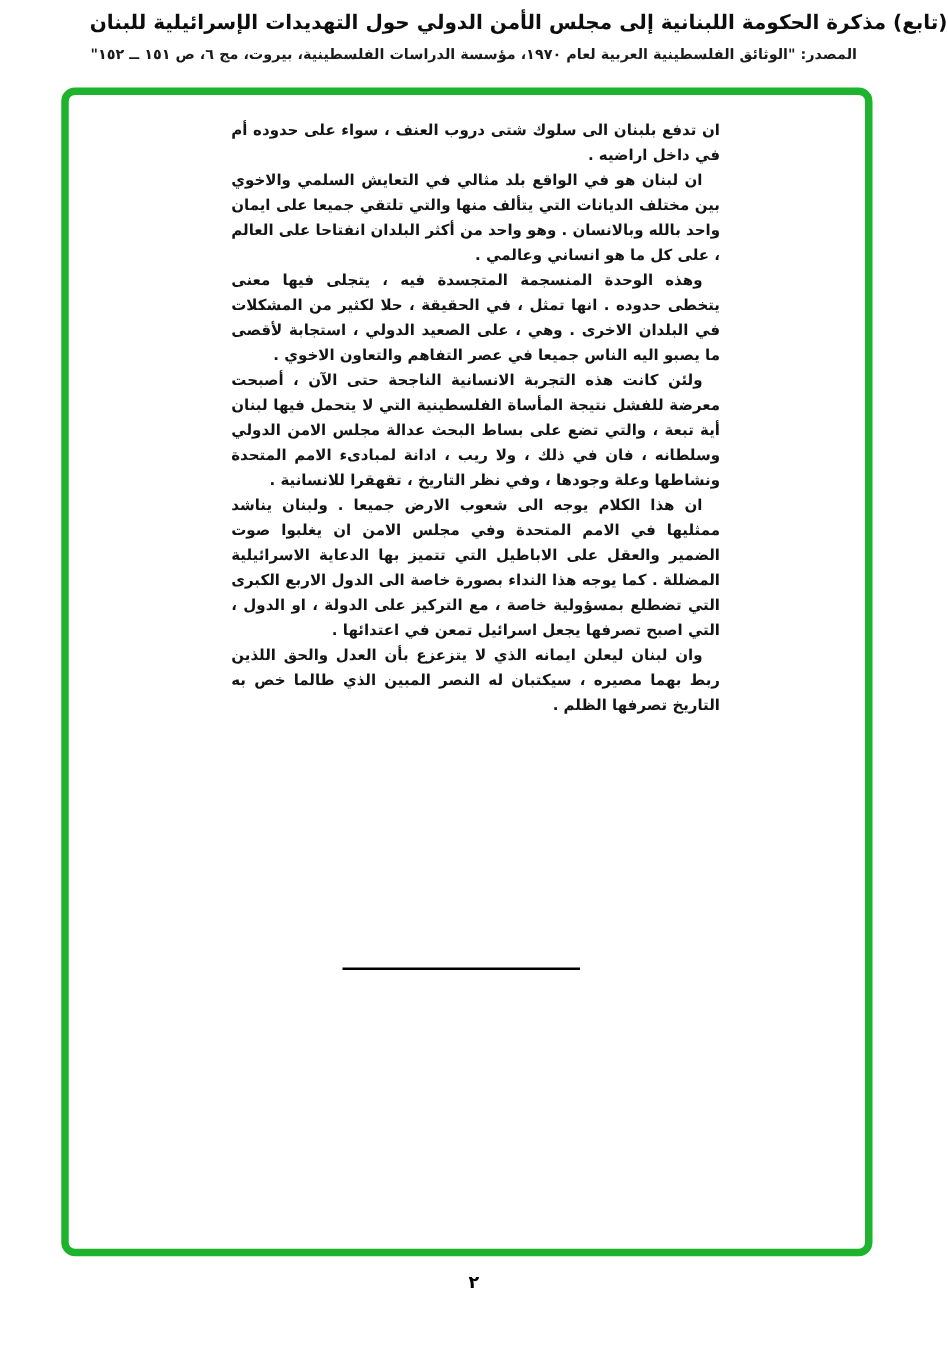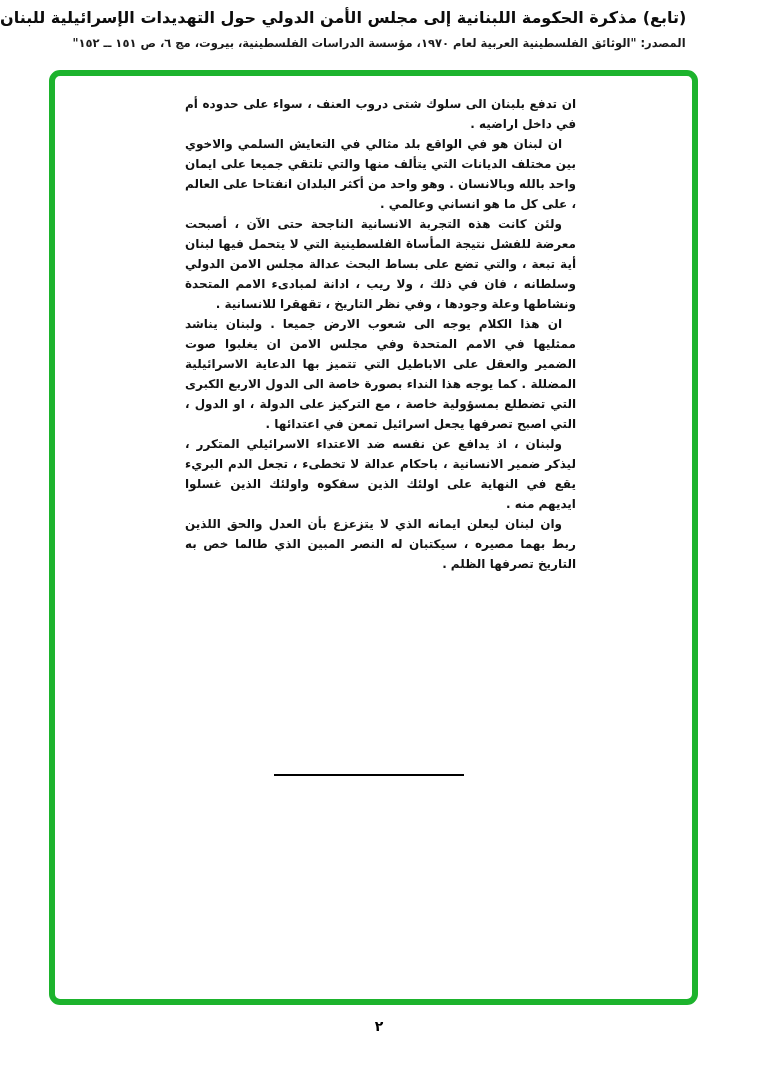--- a/index.html
+++ b/index.html
@@ -13,21 +13,21 @@
     height: 1078px;
     font-family: "DejaVu Sans", sans-serif;
     color: #111111;
     overflow: hidden;
   }
   .header-title {
     position: absolute;
     top: 8px;
     left: 0;
     right: 0;
-    text-align: left;
+    text-align: right;
     direction: rtl;
     font-size: 16px;
     font-weight: bold;
     letter-spacing: 0.2px;
     color: #0d0d0d;
   }
   .header-source {
     position: absolute;
     top: 36px;
     left: 0;
@@ -92,21 +92,21 @@
 
 <div class="header-title">(تابع) مذكرة  الحكومة اللبنانية إلى مجلس الأمن الدولي حول التهديدات الإسرائيلية للبنان</div>
 
 <div class="header-source">المصدر: "الوثائق الفلسطينية العربية لعام ١٩٧٠، مؤسسة الدراسات الفلسطينية، بيروت، مج ٦، ص ١٥١ ــ ١٥٢"</div>
 
 <div class="green-frame"></div>
 
 <div class="body-text">
   <p class="first">ان تدفع بلبنان الى سلوك شتى دروب العنف ، سواء على حدوده أم في داخل اراضيه .</p>
   <p>ان لبنان هو في الواقع بلد مثالي في التعايش السلمي والاخوي بين مختلف الديانات التي يتألف منها والتي تلتقي جميعا على ايمان واحد بالله وبالانسان . وهو واحد من أكثر البلدان انفتاحا على العالم ، على كل ما هو انساني وعالمي .</p>
+  <p>وهذه الوحدة المنسجمة المتجسدة فيه ، يتجلى فيها معنى يتخطى حدوده . انها تمثل ، في الحقيقة ، حلا لكثير من المشكلات في البلدان الاخرى . وهي ، على الصعيد الدولي ، استجابة لأقصى ما يصبو اليه الناس جميعا في عصر التفاهم والتعاون الاخوي .</p>
   <p>ولئن كانت هذه التجربة الانسانية الناجحة حتى الآن ، أصبحت معرضة للفشل نتيجة المأساة الفلسطينية التي لا يتحمل فيها لبنان أية تبعة ، والتي تضع على بساط البحث عدالة مجلس الامن الدولي وسلطانه ، فان في ذلك ، ولا ريب ، ادانة لمبادىء الامم المتحدة ونشاطها وعلة وجودها ، وفي نظر التاريخ ، تقهقرا للانسانية .</p>
   <p>ان هذا الكلام يوجه الى شعوب الارض جميعا . ولبنان يناشد ممثليها في الامم المتحدة وفي مجلس الامن ان يغلبوا صوت الضمير والعقل على الاباطيل التي تتميز بها الدعاية الاسرائيلية المضللة . كما يوجه هذا النداء بصورة خاصة الى الدول الاربع الكبرى التي تضطلع بمسؤولية خاصة ، مع التركيز على الدولة ، او الدول ، التي اصبح تصرفها يجعل اسرائيل تمعن في اعتدائها .</p>
-  <p>ولبنان ، اذ يدافع عن نفسه ضد الاعتداء الاسرائيلي المتكرر ، ليذكر ضمير الانسانية ، باحكام عدالة لا تخطىء ، تجعل الدم البريء يقع في النهاية على اولئك الذين سفكوه واولئك الذين غسلوا ايديهم منه .</p>
   <p>وان لبنان ليعلن ايمانه الذي لا يتزعزع بأن العدل والحق اللذين ربط بهما مصيره ، سيكتبان له النصر المبين الذي طالما خص به التاريخ تصرفها الظلم .</p>
 </div>
 
 <div class="section-divider"></div>
 
 <div class="page-number">٢</div>
 
 </body></html>

